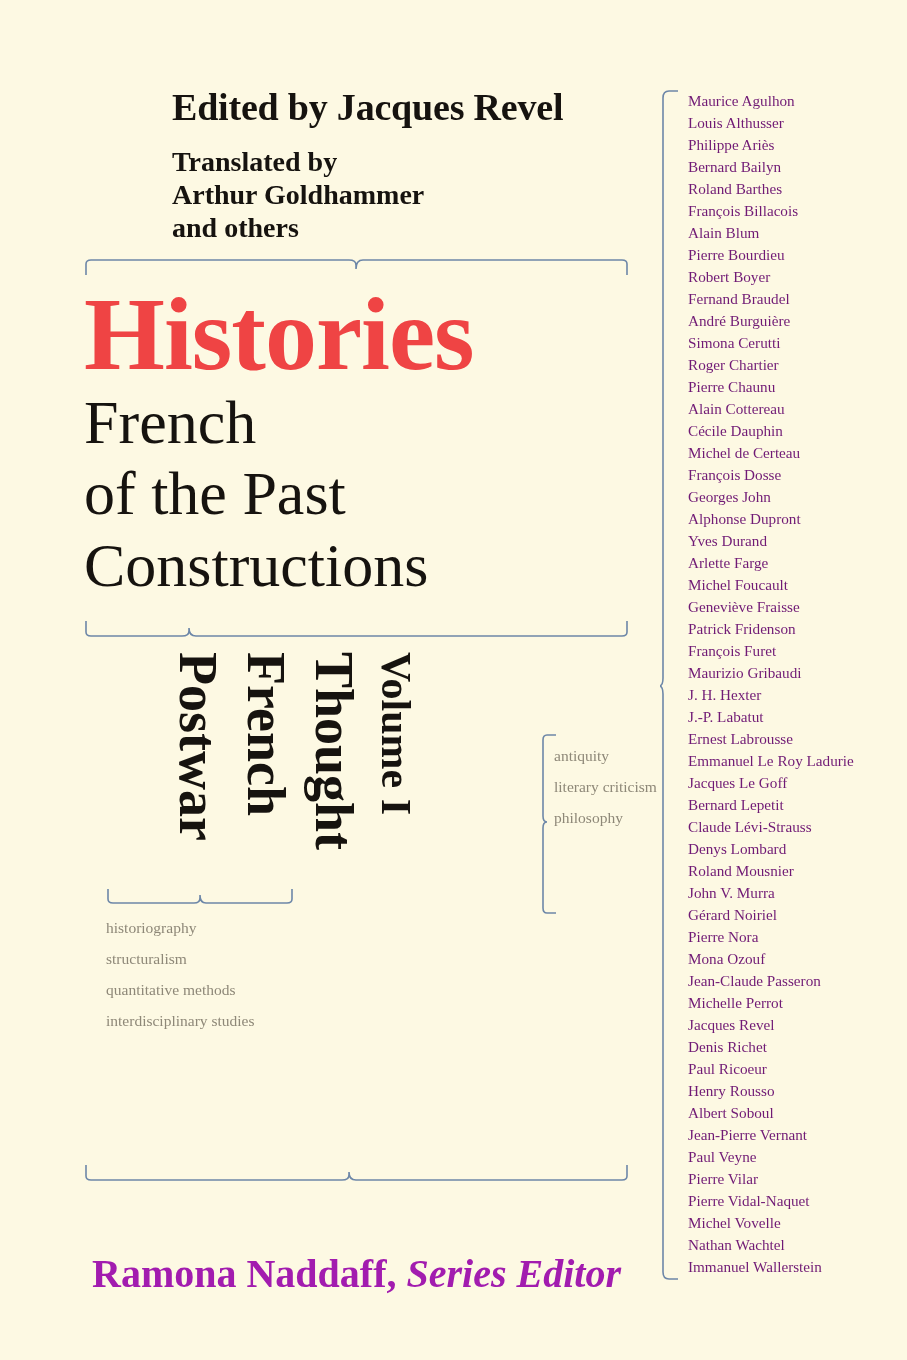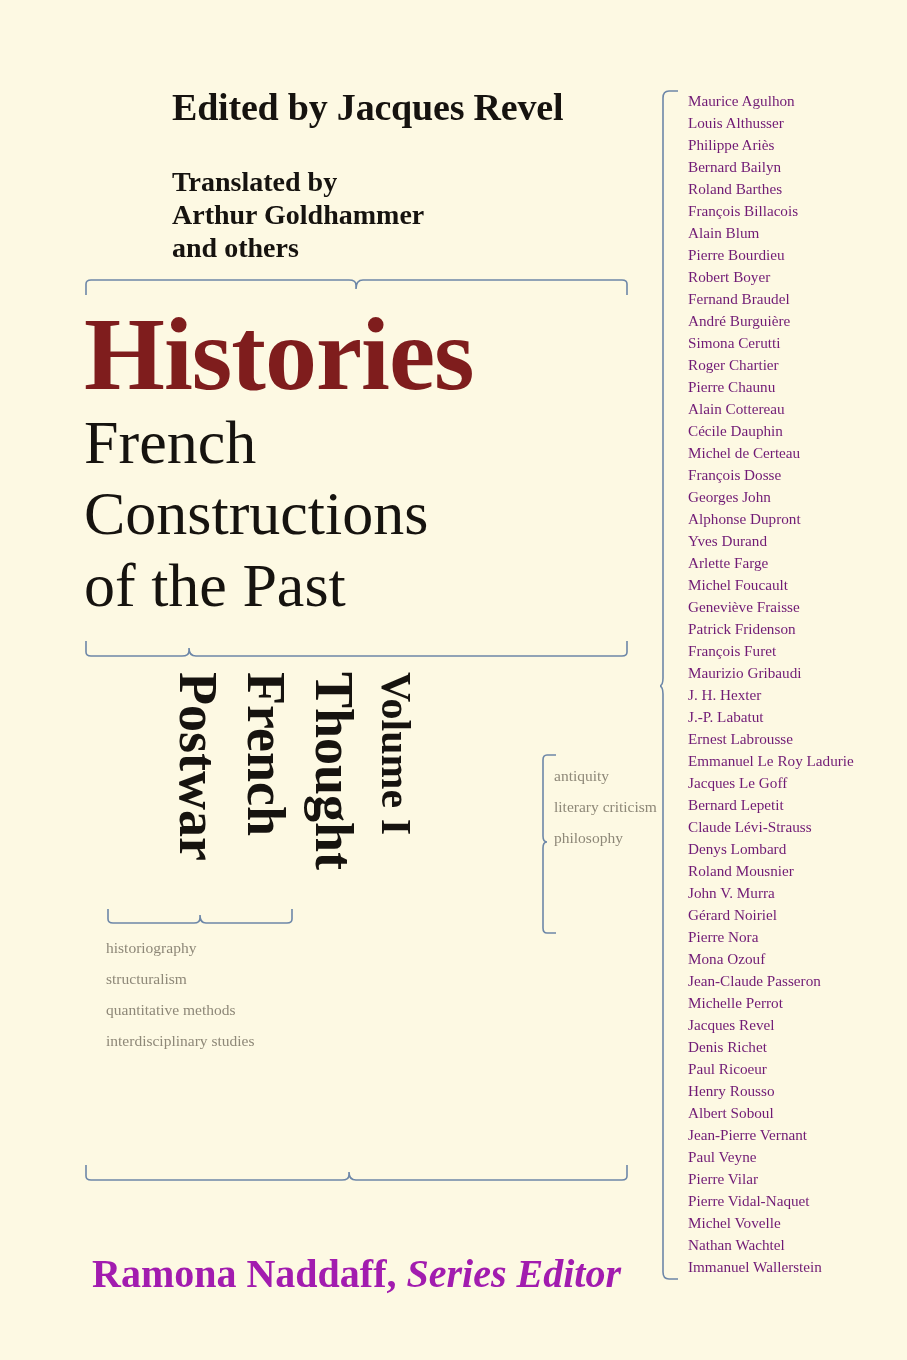--- a/index.html
+++ b/index.html
@@ -36,21 +36,21 @@
     font-family: "Liberation Serif", serif;
     font-weight: bold;
     font-size: 38px;
     line-height: 1.13;
     letter-spacing: -0.2px;
     color: #16130f;
     padding-left: 88px;
   }
 
   .translators {
-    margin-top: 36px;
+    margin-top: 16px;
     font-family: "Liberation Serif", serif;
     font-weight: bold;
     font-size: 28px;
     line-height: 1.18;
     color: #16130f;
     padding-left: 88px;
   }
 
   
   .brace-h {
@@ -61,21 +61,21 @@
   .brace-h svg { display: block; }
 
   .title-block {
     margin-top: 6px;
   }
   .main-title {
     font-family: "Liberation Serif", serif;
     font-weight: bold;
     font-size: 104px;
     line-height: 1.0;
-    color: #7f1d1d;
+    color: #ef4444;
     letter-spacing: -1px;
     margin: 8px 0 2px 0;
   }
   .subtitle {
     font-family: "Liberation Serif", serif;
     font-size: 62px;
     line-height: 1.12;
     color: #16130f;
     margin: 2px 0 0 0;
   }
@@ -197,22 +197,22 @@
 
     <div class="brace-h">
       <svg width="545" height="18" viewBox="0 0 545 18" fill="none">
         <path d="M2 17 L2 6 Q2 2 7 2 L265 2 Q272 2 272 7 L272 11 Q272 2 279 2 L538 2 Q543 2 543 6 L543 17" stroke="#6d87a8" stroke-width="1.6" fill="none"></path>
       </svg>
     </div>
 
     <div class="title-block">
       <div class="main-title">Histories</div>
       <div class="subtitle">French</div>
+      <div class="subtitle">of the Past</div>
       <div class="subtitle">Constructions</div>
-      <div class="subtitle">of the Past</div>
     </div>
 
     <div class="brace-h" style="margin-top:20px;">
       <svg width="545" height="18" viewBox="0 0 545 18" fill="none">
         <path d="M2 1 L2 12 Q2 16 7 16 L98 16 Q105 16 105 11 L105 8 Q105 16 112 16 L538 16 Q543 16 543 12 L543 1" stroke="#6d87a8" stroke-width="1.6" fill="none"></path>
       </svg>
     </div>
 
     <div class="vertical-area">
       <div class="vert-words">

